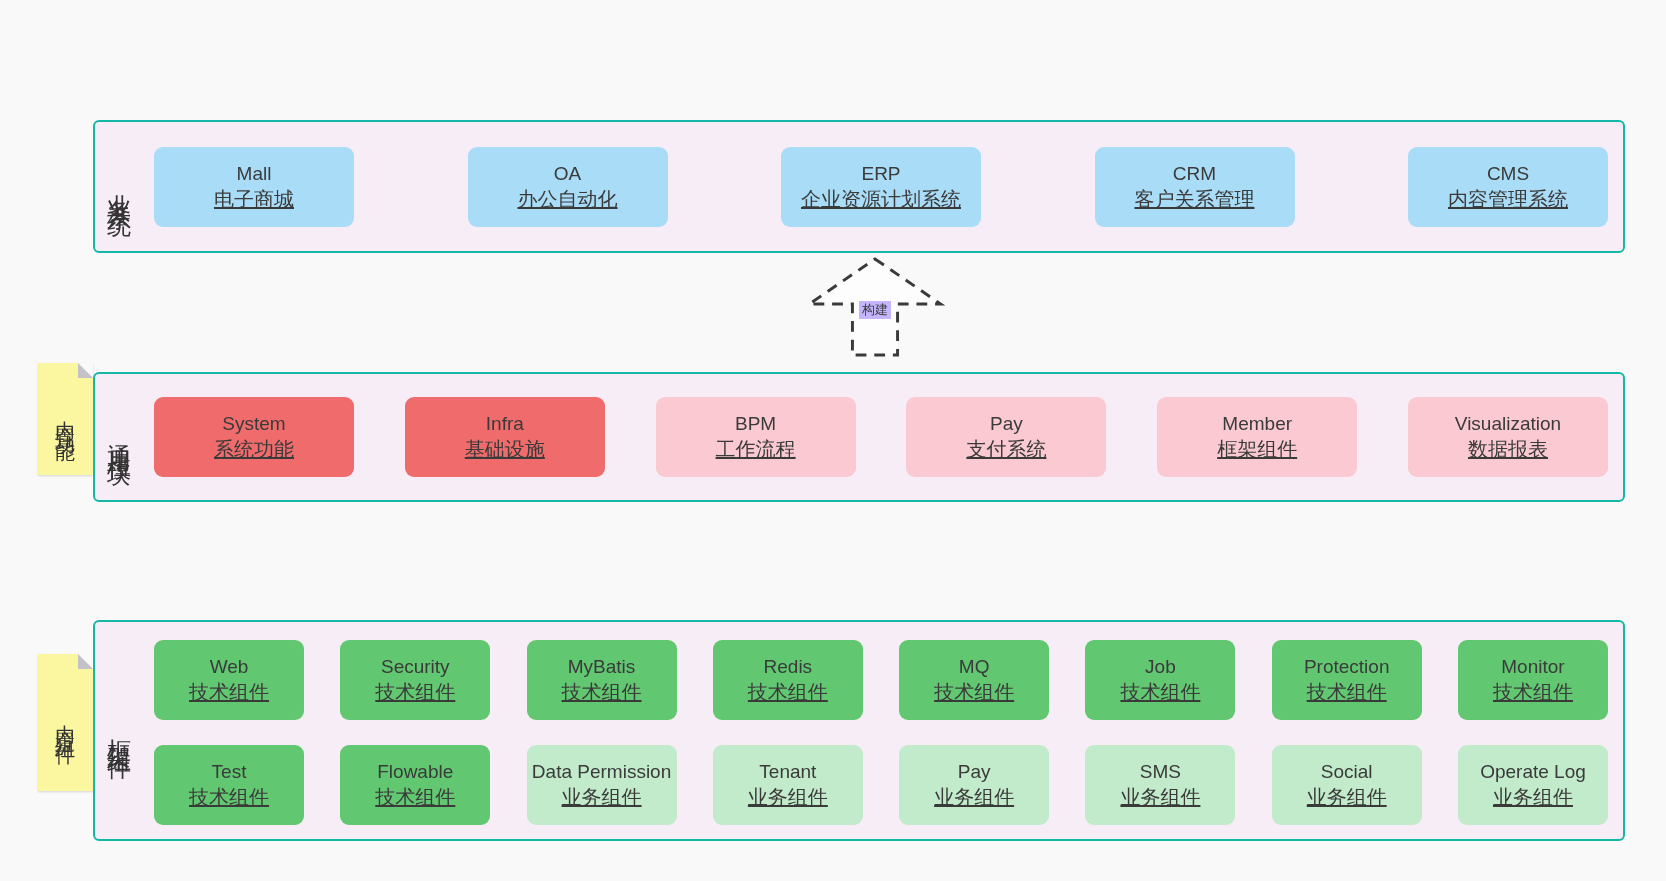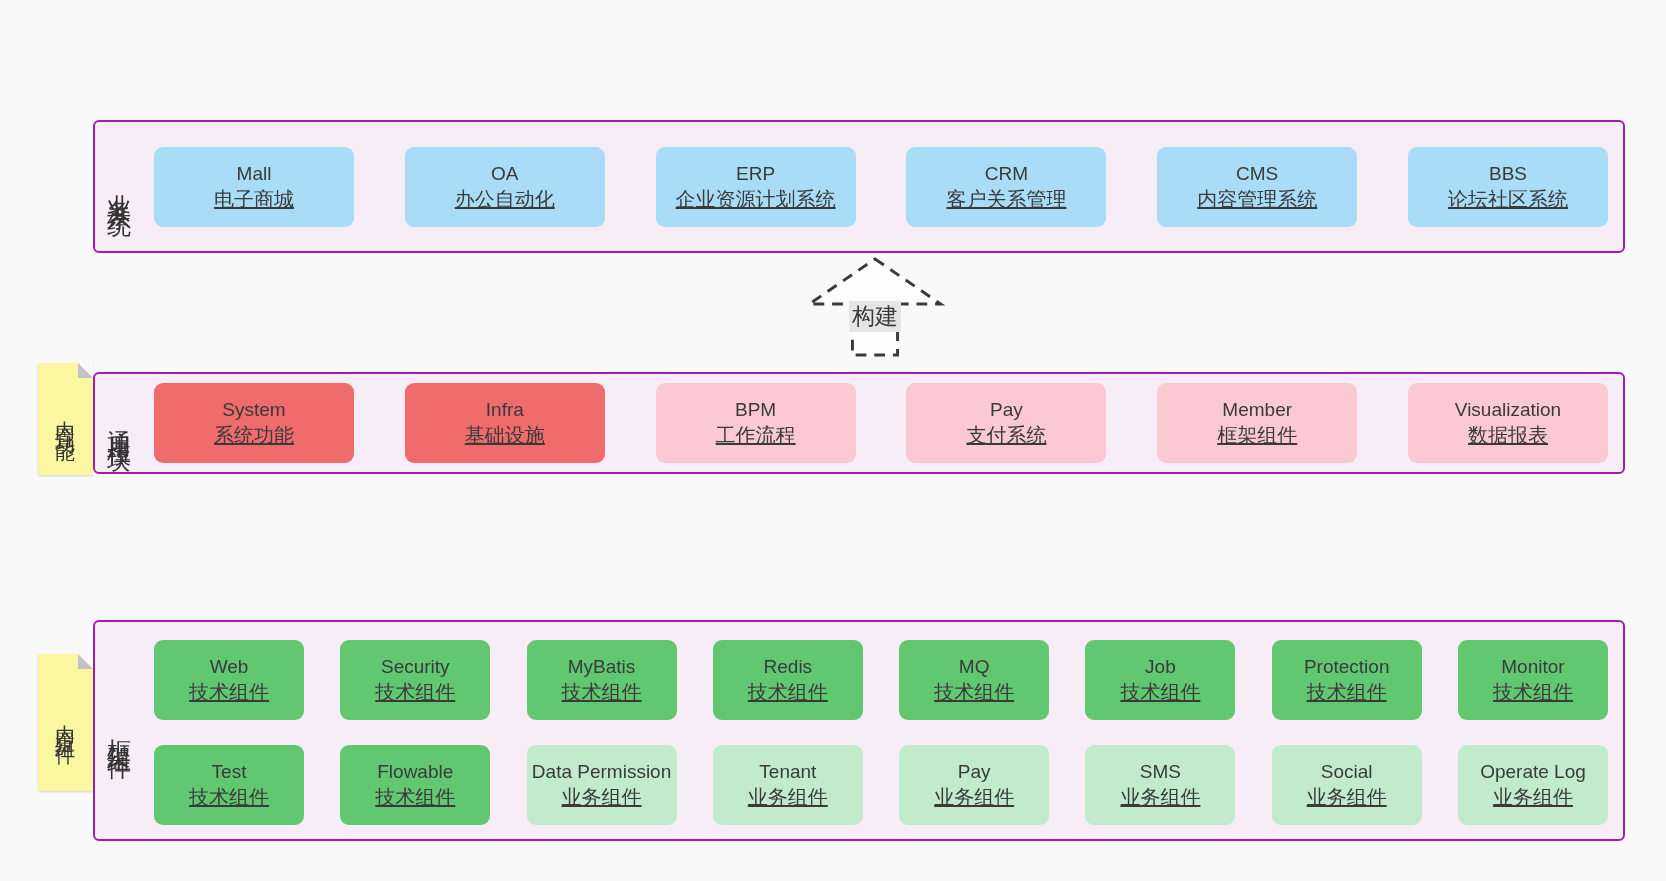--- a/index.html
+++ b/index.html
@@ -1,21 +1,21 @@
 <!DOCTYPE html>
 <html><head>
 <meta charset="utf-8">
 <style>
   html,body{margin:0;padding:0;background:#f9f9f9;font-family:"Liberation Sans",sans-serif;color:#3a3a3a;}
   .canvas{position:relative;width:1666px;height:881px;background:#f9f9f9;overflow:hidden;}
 
   
-  .layer{position:absolute;left:93px;width:1532px;background:#f7edf6;border:2px solid #a21caf;border-radius:6px;box-sizing:border-box;}
+  .layer{position:absolute;left:93px;width:1532px;background:#f7edf6;border:2px solid #14b8a6;border-radius:6px;box-sizing:border-box;}
   .layer-business{top:120px;height:133px;}
-  .layer-modules{top:372px;height:102px;}
+  .layer-modules{top:372px;height:130px;}
   .layer-components{top:620px;height:221px;}
 
   .layer-label{position:absolute;left:12px;top:50%;transform:translateY(-50%);
     writing-mode:vertical-rl;text-orientation:upright;font-size:24px;letter-spacing:6px;line-height:1;color:#333;white-space:nowrap;}
 
   .layer-content{position:absolute;left:59px;right:15px;top:0;bottom:0;display:flex;align-items:center;justify-content:space-between;}
   .layer-content.two-rows{flex-direction:column;align-items:stretch;justify-content:space-between;padding-top:18px;box-sizing:border-box;}
   .comp-row{display:flex;justify-content:space-between;margin-bottom:25px;}
 
   
@@ -37,21 +37,21 @@
   .note .fold{position:absolute;top:0;right:0;width:0;height:0;border-top:15px solid #f9f9f9;border-left:15px solid #c2c2c8;}
   .note .note-text{position:absolute;left:50%;top:50%;transform:translate(-50%,-50%);
     writing-mode:vertical-rl;text-orientation:upright;font-size:20px;letter-spacing:7px;line-height:1;color:#333;white-space:nowrap;}
 
   
   .arrow{position:absolute;width:140px;}
   .arrow-build{left:805px;top:256px;height:102px;}
   .arrow-implement{left:822px;top:505px;height:106px;}
   .arrow svg{display:block;width:100%;height:100%;}
   .arrow .arrow-label{position:absolute;left:50%;top:44%;transform:translateX(-50%);
-    background:#e5e5e5;padding:0 3px;font-size:23px;color:#3a3a3a;white-space:nowrap;}
+    background:#c4b5fd;padding:0 3px;font-size:13px;color:#3a3a3a;white-space:nowrap;}
 </style>
 </head>
 <body>
 
 <div class="canvas">
 
   <div class="layer layer-business">
     <div class="layer-label">业务系统</div>
     <div class="layer-content">
       <div class="box blue">
@@ -66,24 +66,20 @@
         <div class="box-title">ERP</div>
         <div class="box-sub">企业资源计划系统</div>
       </div>
       <div class="box blue">
         <div class="box-title">CRM</div>
         <div class="box-sub">客户关系管理</div>
       </div>
       <div class="box blue">
         <div class="box-title">CMS</div>
         <div class="box-sub">内容管理系统</div>
-      </div>
-      <div class="box blue">
-        <div class="box-title">BBS</div>
-        <div class="box-sub">论坛社区系统</div>
       </div>
     </div>
   </div>
 
   <div class="arrow arrow-build">
     <svg viewBox="0 0 140 104">
       <polygon points="70,3 137,49 93,49 93,101 47,101 47,49 3,49" fill="#fdfdfd" stroke="#3a3a3a" stroke-width="3" stroke-dasharray="11 8"></polygon>
     </svg>
     <div class="arrow-label">构建</div>
   </div>

